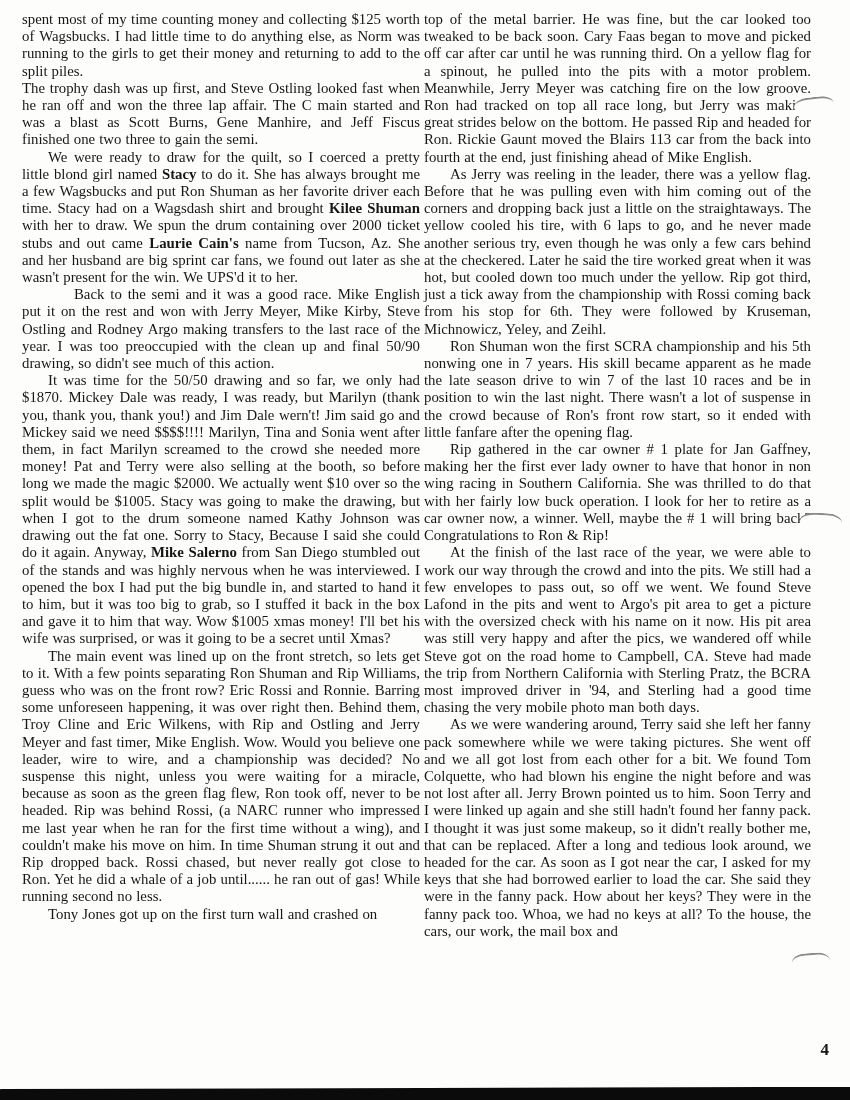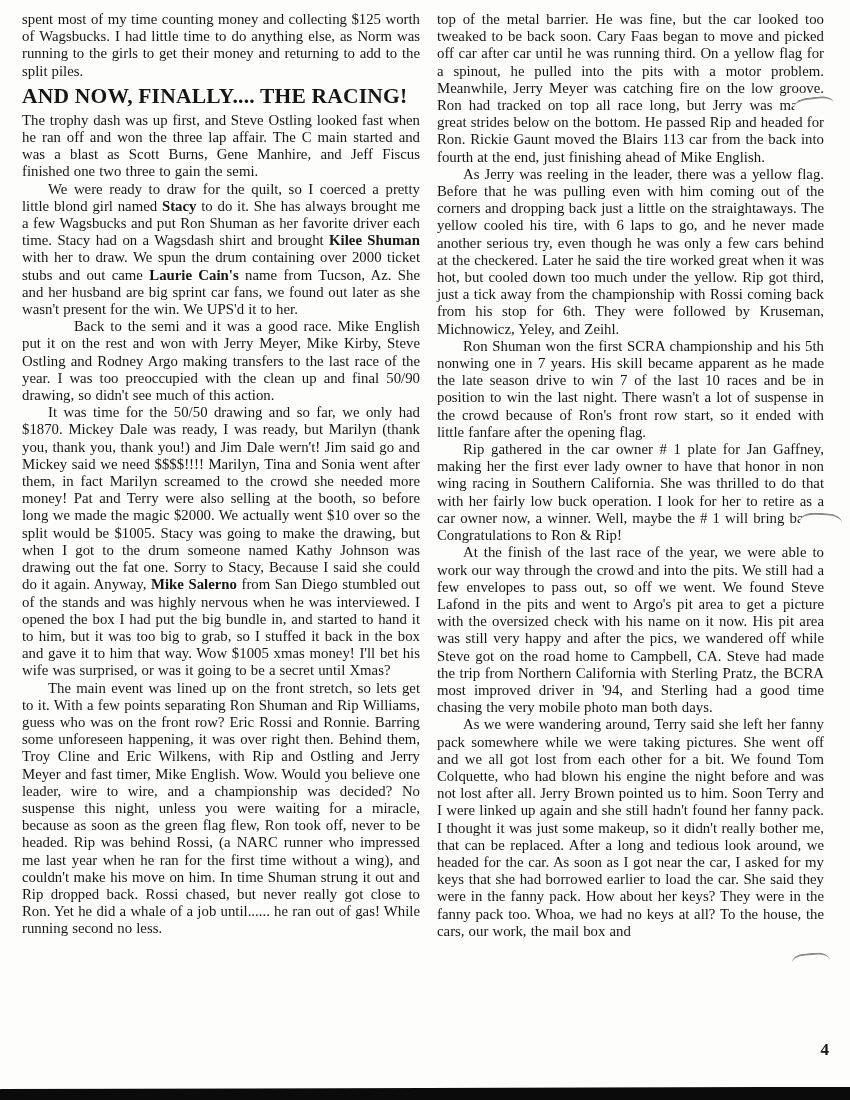--- a/index.html
+++ b/index.html
@@ -13,21 +13,21 @@
     position:relative;
     width:850px;height:1100px;
     background:var(--paper);
     color:var(--ink);
     font-family:"Liberation Serif","DejaVu Serif",serif;
     overflow:hidden;
   }
   .columns{
     display:flex;
     padding:11px 26px 0 22px;
-    gap:17px;
+    gap:4px;
     box-sizing:border-box;
   }
   .column{box-sizing:border-box;}
   .column.left{width:398px;}
   .column.right{width:387px;}
   .para{
     margin:0;
     font-size:14.8px;
     line-height:17.2px;
     text-align:justify;
@@ -69,26 +69,26 @@
   .artifact-2{left:800px;top:513px;width:42px;height:16px;transform:rotate(3deg);}
   .artifact-3{left:792px;top:953px;width:38px;height:15px;transform:rotate(-4deg);}
 </style>
 </head>
 <body>
 
 <div class="page">
   <div class="columns">
     <div class="column left" id="col-left">
         <p class="para"><span>spent most of my time counting money and collecting $125 worth of Wagsbucks. I had little time to do anything else, as Norm was running to the girls to get their money and returning to add to the split piles.</span></p>
-        <h2 class="headline"><span>AND NOW, FINALLY.... THE RACING!</span></h2>
         <p class="para"><span>The trophy dash was up first, and Steve Ostling looked fast when he ran off and won the three lap affair. The C main started and was a blast as Scott Burns, Gene Manhire, and Jeff Fiscus finished one two three to gain the semi.</span></p>
         <p class="para ind1"><span>We were ready to draw for the quilt, so I coerced a pretty little blond girl named </span><b>Stacy</b><span> to do it. She has always brought me a few Wagsbucks and put Ron Shuman as her favorite driver each time. Stacy had on a Wagsdash shirt and brought </span><b>Kilee Shuman</b><span> with her to draw. We spun the drum containing over 2000 ticket stubs and out came </span><b>Laurie Cain's</b><span> name from Tucson, Az. She and her husband are big sprint car fans, we found out later as she wasn't present for the win. We UPS'd it to her.</span></p>
         <p class="para ind2"><span>Back to the semi and it was a good race. Mike English put it on the rest and won with Jerry Meyer, Mike Kirby, Steve Ostling and Rodney Argo making transfers to the last race of the year. I was too preoccupied with the clean up and final 50/90 drawing, so didn't see much of this action.</span></p>
         <p class="para ind1"><span>It was time for the 50/50 drawing and so far, we only had $1870. Mickey Dale was ready, I was ready, but Marilyn (thank you, thank you, thank you!) and Jim Dale wern't! Jim said go and Mickey said we need $$$$!!!! Marilyn, Tina and Sonia went after them, in fact Marilyn screamed to the crowd she needed more money! Pat and Terry were also selling at the booth, so before long we made the magic $2000. We actually went $10 over so the split would be $1005. Stacy was going to make the drawing, but when I got to the drum someone named Kathy Johnson was drawing out the fat one. Sorry to Stacy, Because I said she could do it again. Anyway, </span><b>Mike Salerno</b><span> from San Diego stumbled out of the stands and was highly nervous when he was interviewed. I opened the box I had put the big bundle in, and started to hand it to him, but it was too big to grab, so I stuffed it back in the box and gave it to him that way. Wow $1005 xmas money! I'll bet his wife was surprised, or was it going to be a secret until Xmas?</span></p>
         <p class="para ind1"><span>The main event was lined up on the front stretch, so lets get to it. With a few points separating Ron Shuman and Rip Williams, guess who was on the front row? Eric Rossi and Ronnie. Barring some unforeseen happening, it was over right then. Behind them, Troy Cline and Eric Wilkens, with Rip and Ostling and Jerry Meyer and fast timer, Mike English. Wow. Would you believe one leader, wire to wire, and a championship was decided? No suspense this night, unless you were waiting for a miracle, because as soon as the green flag flew, Ron took off, never to be headed. Rip was behind Rossi, (a NARC runner who impressed me last year when he ran for the first time without a wing), and couldn't make his move on him. In time Shuman strung it out and Rip dropped back. Rossi chased, but never really got close to Ron. Yet he did a whale of a job until...... he ran out of gas! While running second no less.</span></p>
+        <p class="para ind1"><span>Tony Jones got up on the first turn wall and crashed on</span></p>
       </div>
     <div class="column right" id="col-right">
         <p class="para"><span>top of the metal barrier. He was fine, but the car looked too tweaked to be back soon. Cary Faas began to move and picked off car after car until he was running third. On a yellow flag for a spinout, he pulled into the pits with a motor problem. Meanwhile, Jerry Meyer was catching fire on the low groove. Ron had tracked on top all race long, but Jerry was making great strides below on the bottom. He passed Rip and headed for Ron. Rickie Gaunt moved the Blairs 113 car from the back into fourth at the end, just finishing ahead of Mike English.</span></p>
         <p class="para ind1"><span>As Jerry was reeling in the leader, there was a yellow flag. Before that he was pulling even with him coming out of the corners and dropping back just a little on the straightaways. The yellow cooled his tire, with 6 laps to go, and he never made another serious try, even though he was only a few cars behind at the checkered. Later he said the tire worked great when it was hot, but cooled down too much under the yellow. Rip got third, just a tick away from the championship with Rossi coming back from his stop for 6th. They were followed by Kruseman, Michnowicz, Yeley, and Zeihl.</span></p>
         <p class="para ind1"><span>Ron Shuman won the first SCRA championship and his 5th nonwing one in 7 years. His skill became apparent as he made the late season drive to win 7 of the last 10 races and be in position to win the last night. There wasn't a lot of suspense in the crowd because of Ron's front row start, so it ended with little fanfare after the opening flag.</span></p>
         <p class="para ind1"><span>Rip gathered in the car owner # 1 plate for Jan Gaffney, making her the first ever lady owner to have that honor in non wing racing in Southern California. She was thrilled to do that with her fairly low buck operation. I look for her to retire as a car owner now, a winner. Well, maybe the # 1 will bring back? Congratulations to Ron &amp; Rip!</span></p>
         <p class="para ind1"><span>At the finish of the last race of the year, we were able to work our way through the crowd and into the pits. We still had a few envelopes to pass out, so off we went. We found Steve Lafond in the pits and went to Argo's pit area to get a picture with the oversized check with his name on it now. His pit area was still very happy and after the pics, we wandered off while Steve got on the road home to Campbell, CA. Steve had made the trip from Northern California with Sterling Pratz, the BCRA most improved driver in '94, and Sterling had a good time chasing the very mobile photo man both days.</span></p>
         <p class="para ind1"><span>As we were wandering around, Terry said she left her fanny pack somewhere while we were taking pictures. She went off and we all got lost from each other for a bit. We found Tom Colquette, who had blown his engine the night before and was not lost after all. Jerry Brown pointed us to him. Soon Terry and I were linked up again and she still hadn't found her fanny pack. I thought it was just some makeup, so it didn't really bother me, that can be replaced. After a long and tedious look around, we headed for the car. As soon as I got near the car, I asked for my keys that she had borrowed earlier to load the car. She said they were in the fanny pack. How about her keys? They were in the fanny pack too. Whoa, we had no keys at all? To the house, the cars, our work, the mail box and</span></p>
       </div>
   </div>

